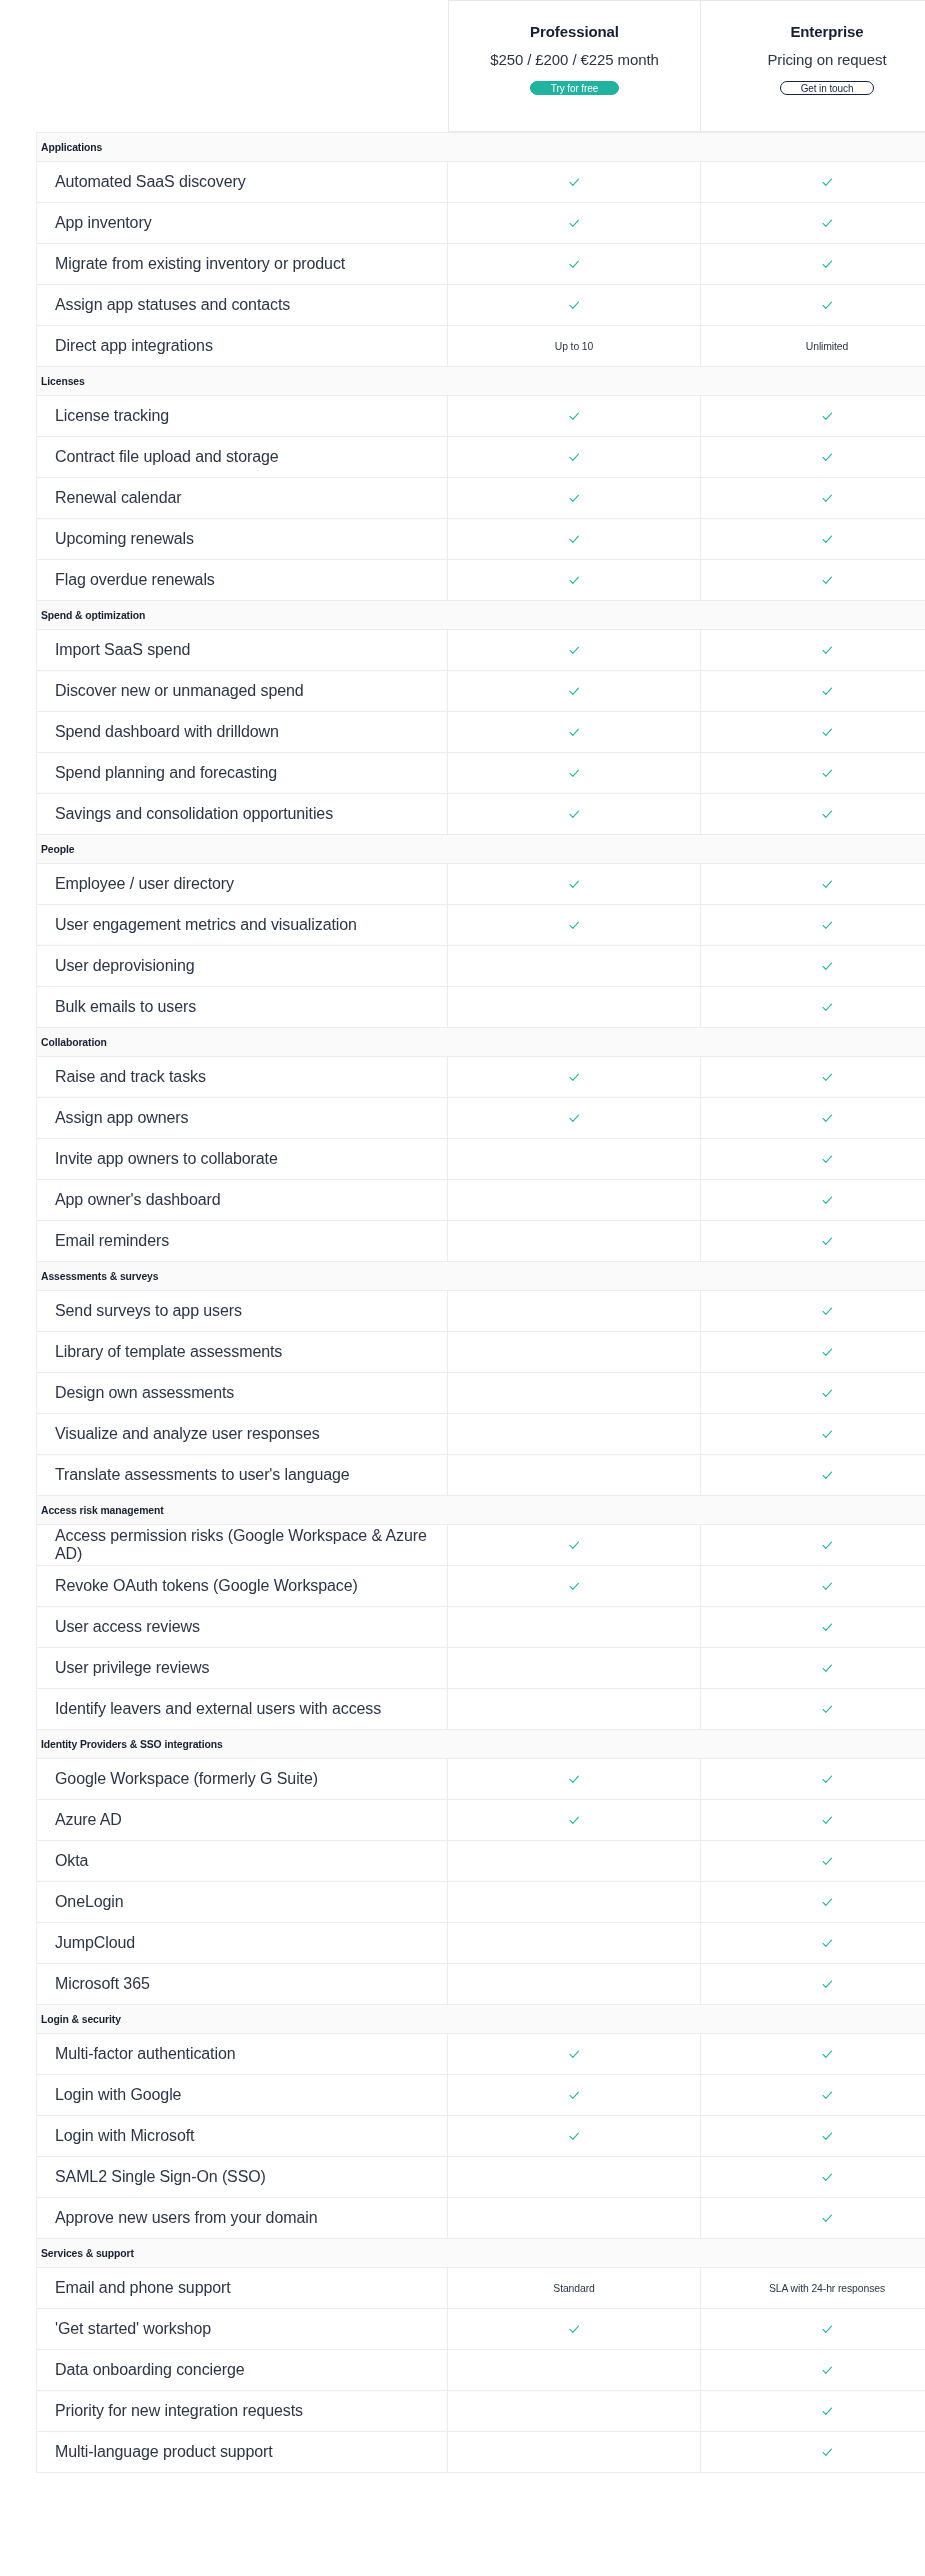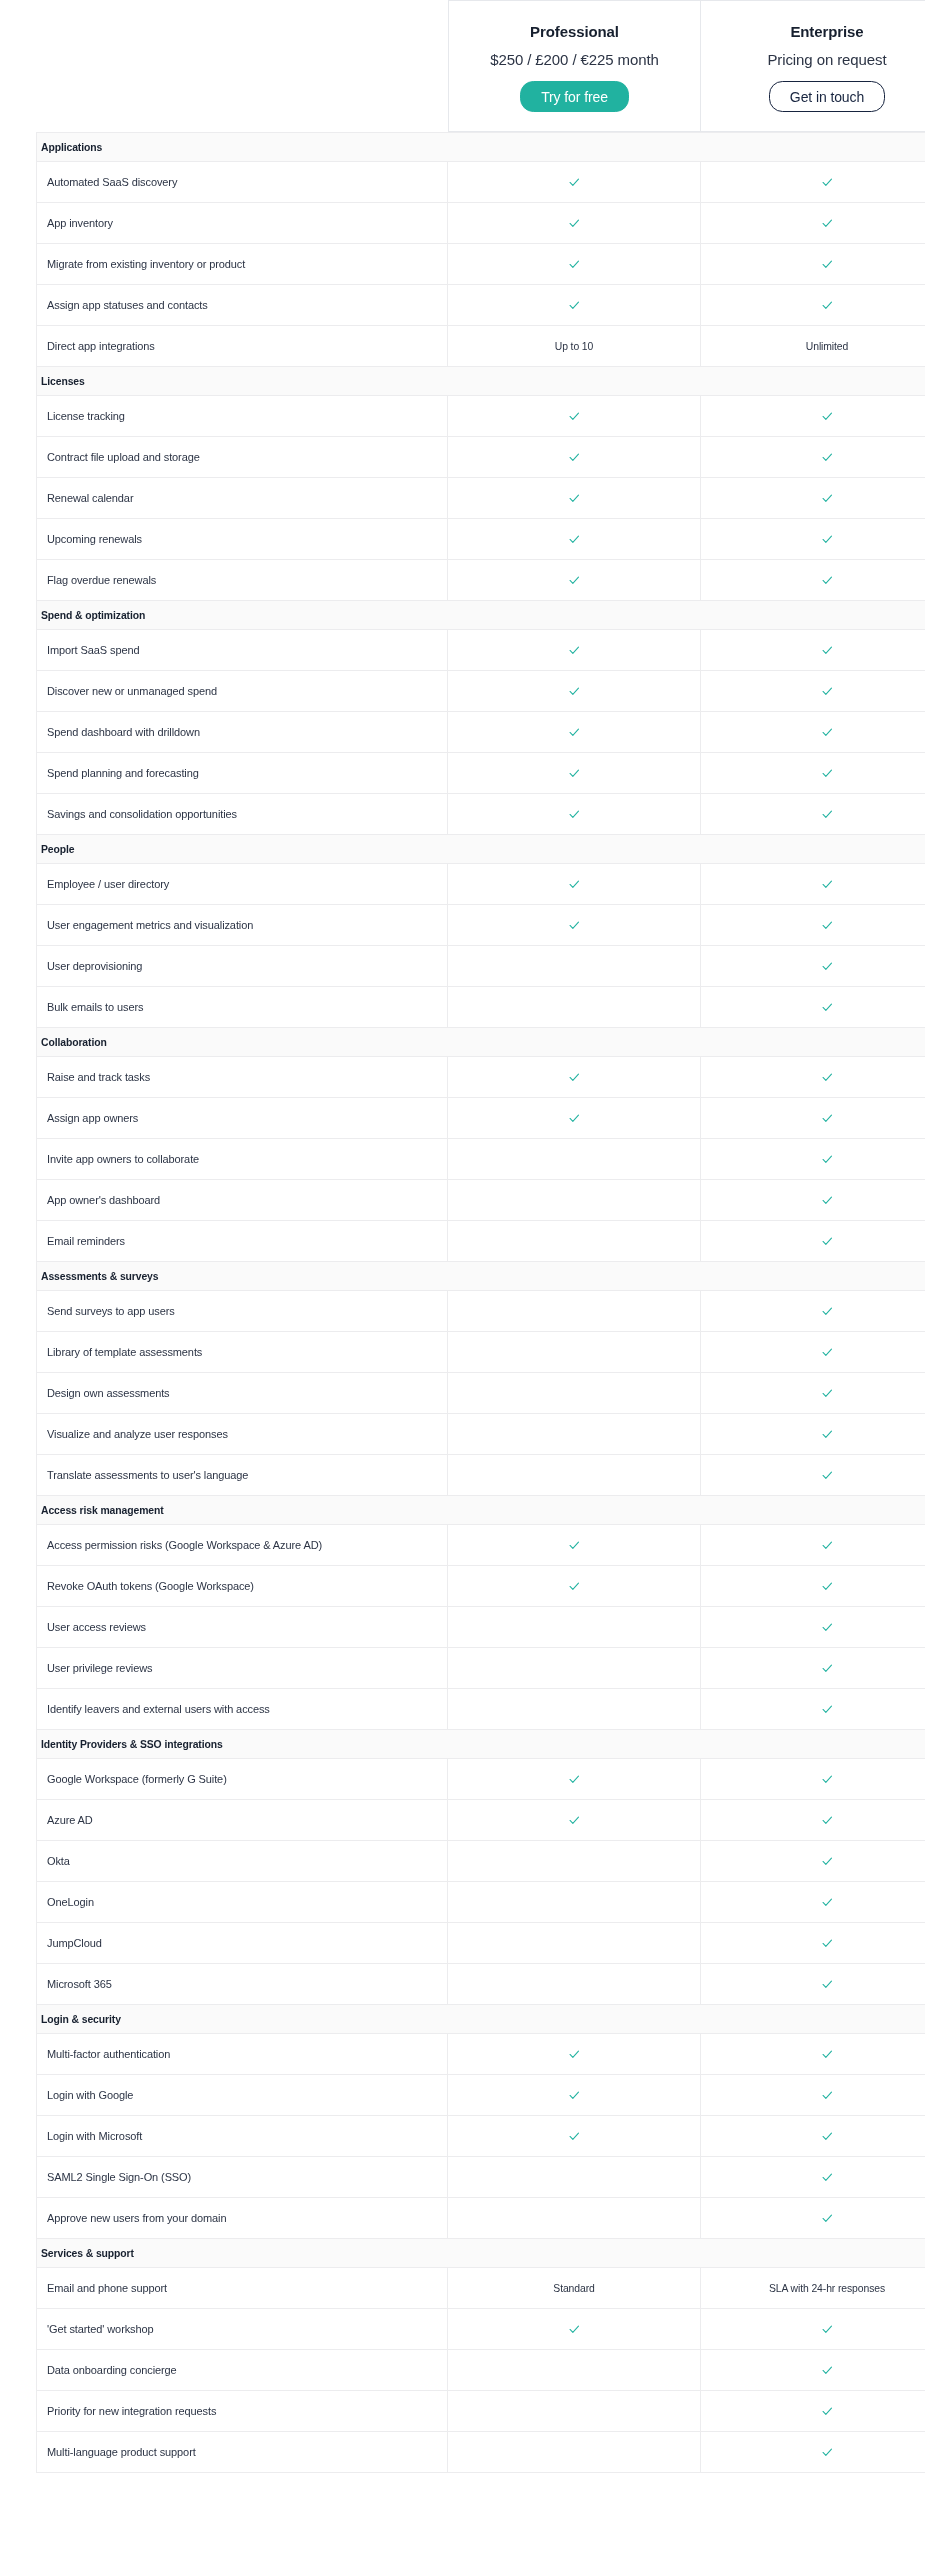--- a/index.html
+++ b/index.html
@@ -53,24 +53,24 @@
   .plan-price {
     font-size: 15px;
     color: #2c3445;
     margin-bottom: 13.4px;
     letter-spacing: -0.1px;
   }
   .plan-cta {
     display: inline-flex;
     align-items: center;
     justify-content: center;
-    height: 31px;
+    height: 14px;
     padding: 0 20px;
     border-radius: 13.4px;
-    font-size: 14px;
+    font-size: 10px;
     letter-spacing: -0.1px;
     cursor: pointer;
     white-space: nowrap;
   }
   .plan-cta.primary {
     background: #21b2a0;
     color: #ffffff;
     border: 0.8px solid #21b2a0;
   }
   .plan-cta.secondary {
@@ -104,22 +104,22 @@
     vertical-align: middle;
   }
 
   tr.feature-row td {
     height: 41px;
     border-bottom: 0.8px solid #ececee;
     vertical-align: middle;
     background: #ffffff;
   }
   tr.feature-row td.f-label {
-    padding-left: 10px;
-    font-size: 11px;
+    padding-left: 18px;
+    font-size: 16px;
     color: #2c3445;
     letter-spacing: -0.1px;
   }
   tr.feature-row td.f-val {
     text-align: center;
     border-left: 0.8px solid #ececee;
     font-size: 10.4px;
     color: #2c3445;
     letter-spacing: -0.1px;
   }

